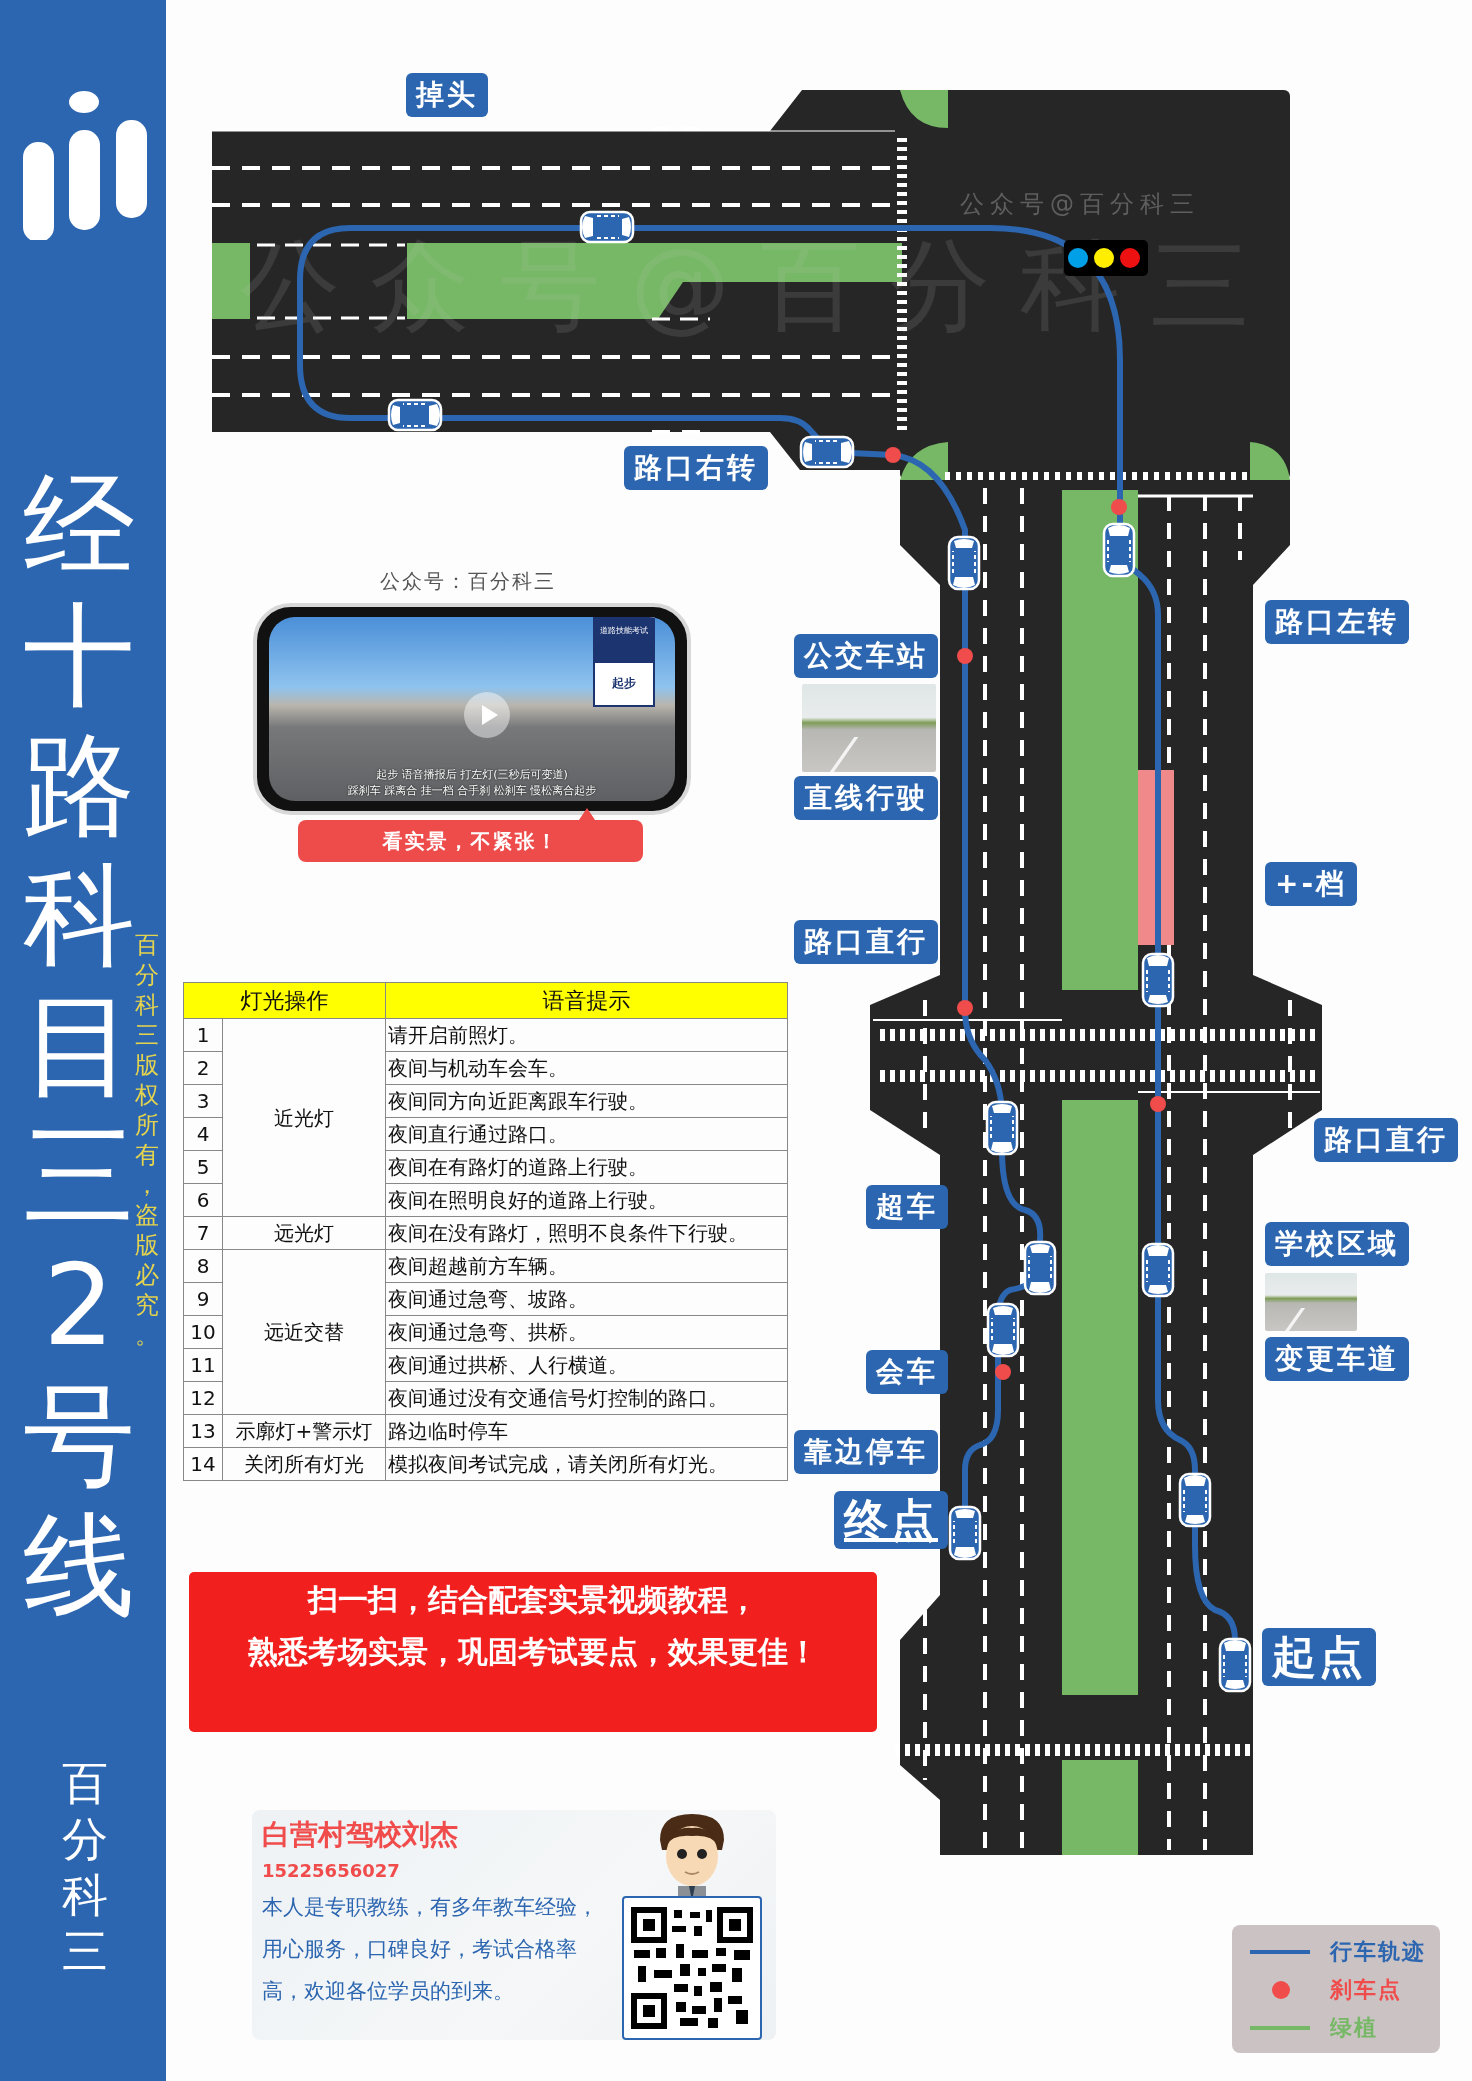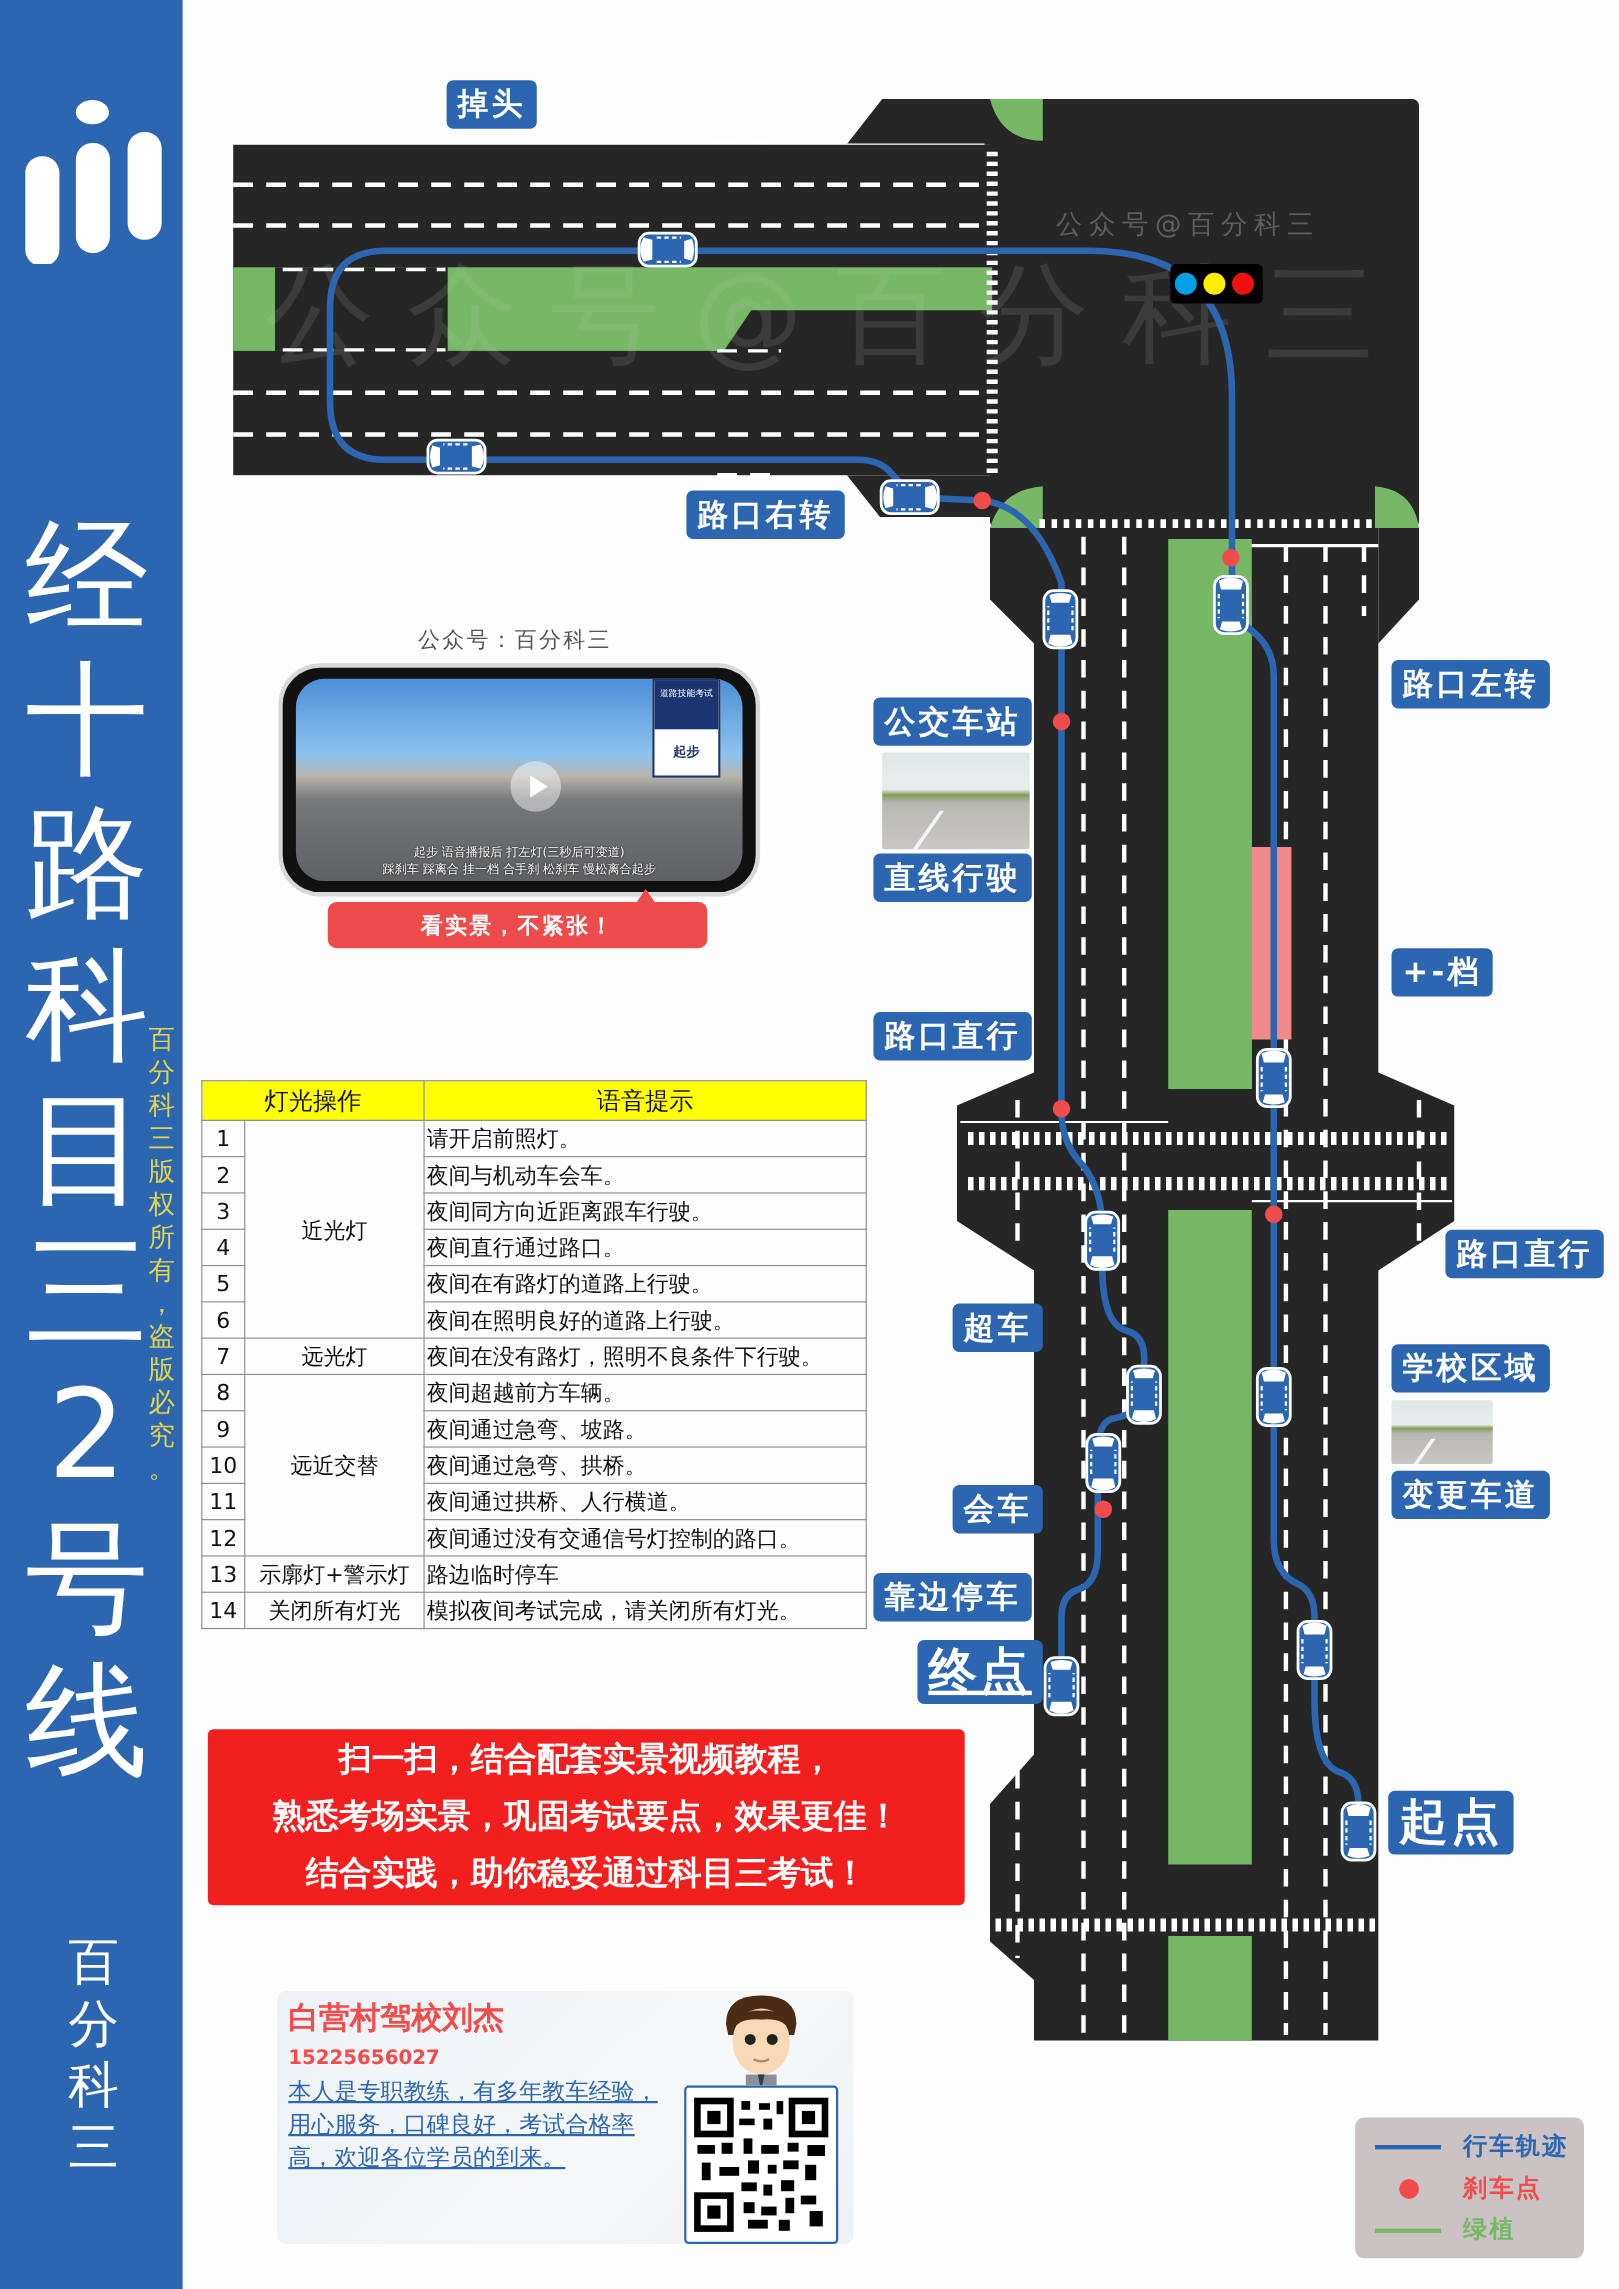--- a/index.html
+++ b/index.html
@@ -102,21 +102,21 @@
     padding-top: 2px; box-sizing: border-box;
   }
   .promo span { display: block; }
 
   .coach {
     position: absolute; left: 252px; top: 1810px; width: 524px; height: 230px;
     background: linear-gradient(135deg, #eef2f5 0%, #f5f7f8 60%, #eef1f4 100%); border-radius: 8px;
   }
   .coach-name { position: absolute; left: 10px; top: 6px; color: #f04c4c; font-size: 28px; font-weight: bold; }
   .coach-phone { position: absolute; left: 10px; top: 50px; color: #f04c4c; font-size: 18px; font-weight: bold; }
-  .coach-desc { position: absolute; left: 10px; top: 76px; width: 345px; color: #2c66b0; font-size: 21px; line-height: 30px; text-decoration: underline; }
+  .coach-desc { position: absolute; left: 10px; top: 76px; width: 345px; color: #2c66b0; font-size: 21px; line-height: 42px; }
   .qr {
     position: absolute; left: 370px; top: 86px; width: 136px; height: 140px; background: #fff;
     border: 2px solid #2c66b0; border-radius: 4px;
   }
   .avatar { position: absolute; left: 400px; top: 0px; width: 80px; height: 86px; }
 
   .legend {
     position: absolute; left: 1232px; top: 1925px; width: 208px; height: 128px;
     background: #cbc3c3; border-radius: 8px;
   }
@@ -395,21 +395,20 @@
       <td class="num">14</td>
       <td class="op">关闭所有灯光</td>
       <td class="voice">模拟夜间考试完成，请关闭所有灯光。</td>
     </tr>
   </tbody>
 </table>
 
 <div class="promo">
   <span>扫一扫，结合配套实景视频教程，</span>
   <span>熟悉考场实景，巩固考试要点，效果更佳！</span>
-  <span>结合实践，助你稳妥通过科目三考试！</span>
 </div>
 
 <div class="coach">
   <div class="coach-name">白营村驾校刘杰</div>
   <div class="coach-phone">15225656027</div>
   <div class="coach-desc">本人是专职教练，有多年教车经验，用心服务，口碑良好，考试合格率高，欢迎各位学员的到来。</div>
   <svg class="avatar" viewBox="0 0 80 86">
     <path d="M8 30 Q8 4 40 4 Q72 4 72 30 L70 40 L10 40 Z" fill="#4a2b16"></path>
     <ellipse cx="40" cy="46" rx="26" ry="30" fill="#f8d9b5"></ellipse>
     <path d="M14 36 Q20 16 40 18 Q60 16 66 36 Q60 24 40 26 Q20 24 14 36 Z" fill="#4a2b16"></path>

